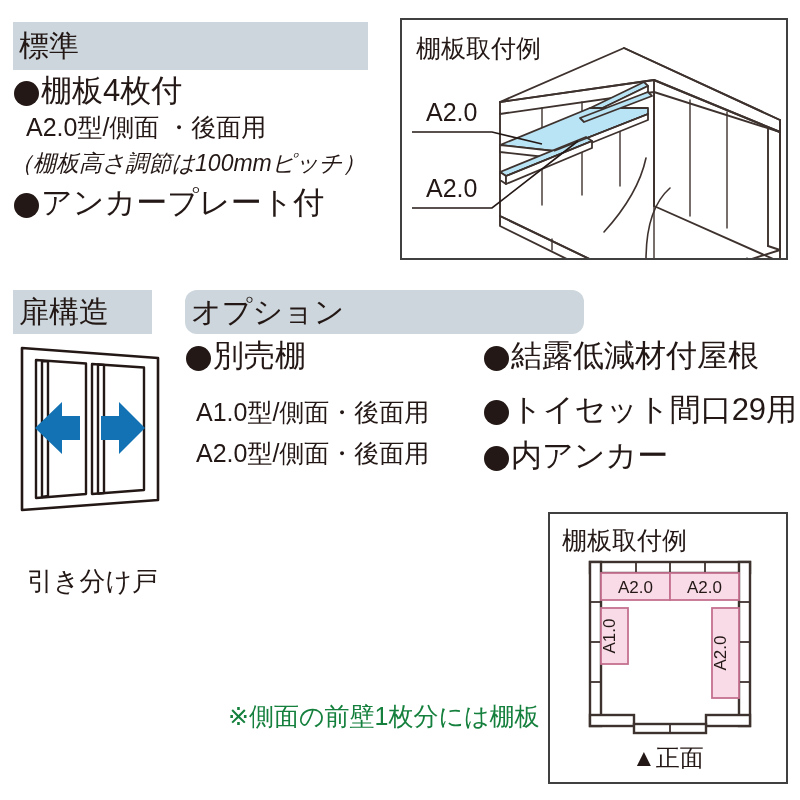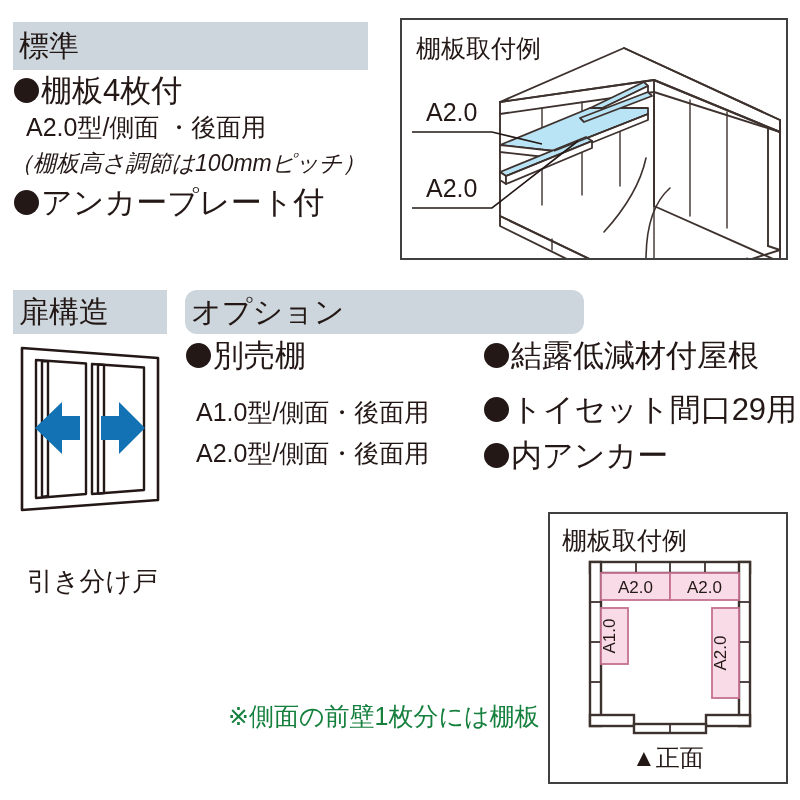--- a/index.html
+++ b/index.html
@@ -29,21 +29,21 @@
     line-height: 1;
     letter-spacing: 0px;
     color: #231815;
     padding-left: 6px;
     font-weight: 400;
   }
 
   
   .bullet-line {
     display: flex;
-    align-items: flex-start;
+    align-items: center;
     font-size: 31px;
     line-height: 1.0;
     color: #231815;
     white-space: nowrap;
   }
   .bullet-dot {
     display: inline-block;
     width: 25px;
     height: 25px;
     border-radius: 50%;
@@ -209,21 +209,21 @@
       <path d="M10,112 L90,112 L140,124"></path>
       <path d="M10,188 L90,188 L176,121"></path>
     </g>
   </svg>
 
   <div class="abs callout-label" style="left:24px; top:78px;">A2.0</div>
 
   <div class="abs callout-label" style="left:24px; top:154px;">A2.0</div>
 </div>
 
-<div class="abs sect-bar" style="left:13px; top:290px; width:154px; height:44px;align-items:center;">
+<div class="abs sect-bar" style="left:13px; top:290px; width:139px; height:44px;align-items:center;">
   <span class="sect-title">扉構造</span>
 </div>
 
 <div class="abs" style="left:16px; top:340px; width:155px; height:175px;">
   <svg width="155" height="175" viewBox="0 0 155 175">
     <g fill="#ffffff" stroke="#231815" stroke-width="2.6" stroke-linejoin="round">
 
       <polygon points="6,8 142,18 142,160 6,170"></polygon>
     </g>
     <g fill="#ffffff" stroke="#231815" stroke-width="2.4" stroke-linejoin="round">

